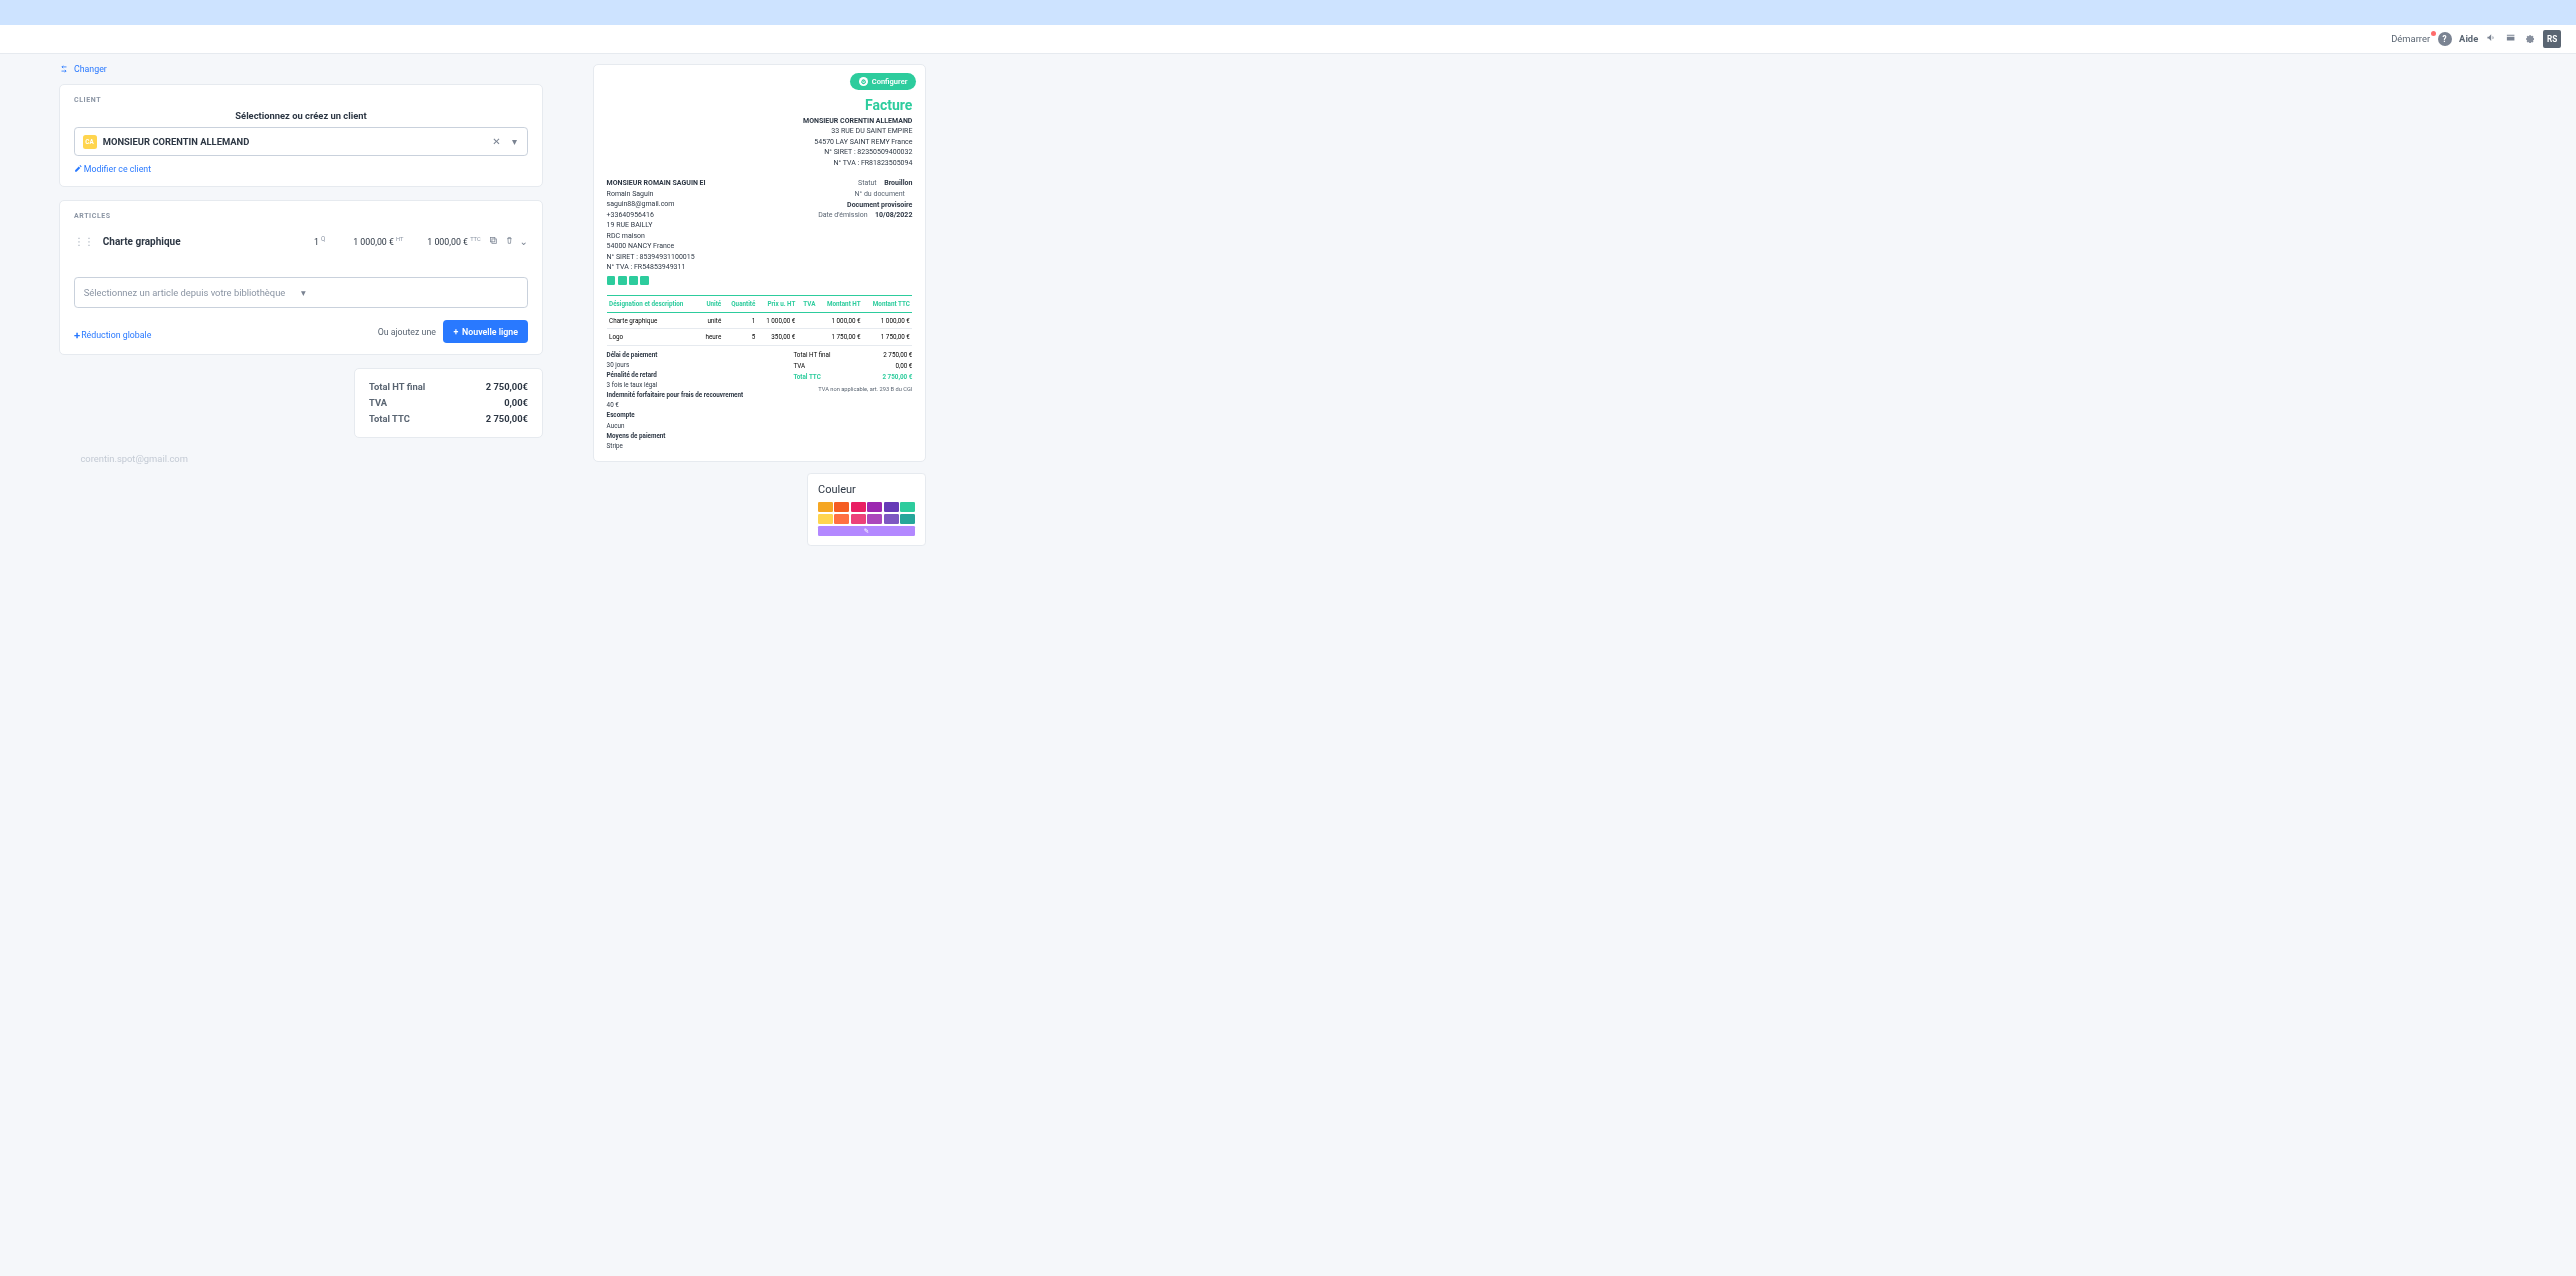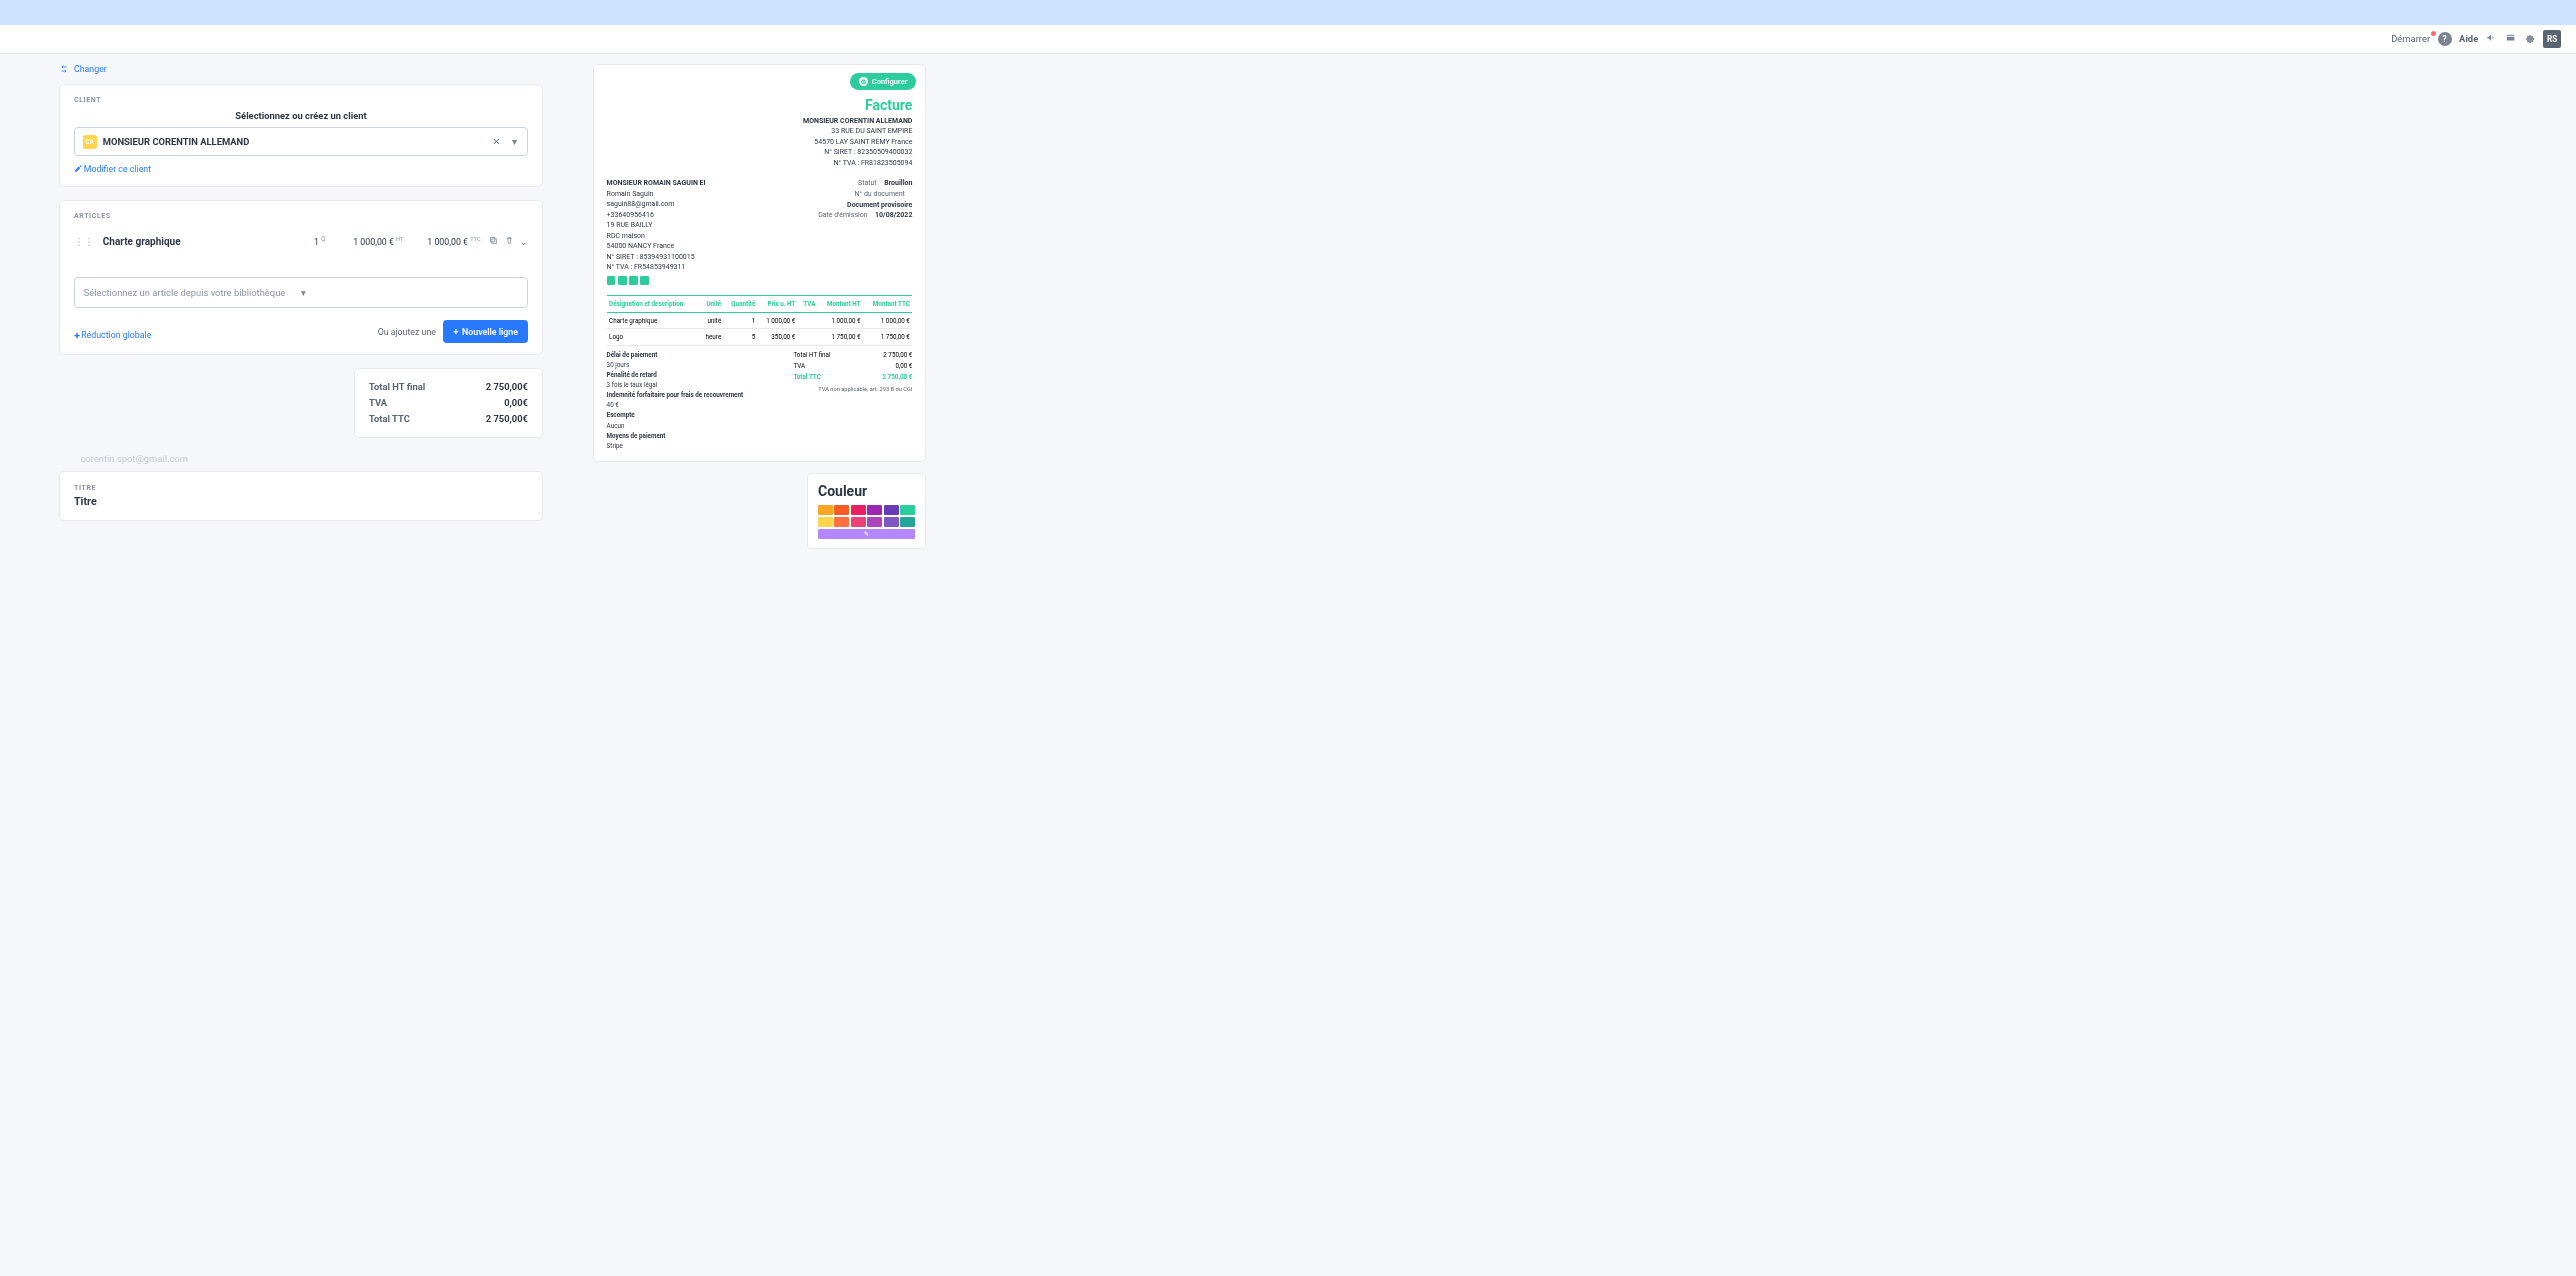--- a/index.html
+++ b/index.html
@@ -71,21 +71,21 @@
 .inv-table td:first-child { text-align: left; }
 .bottom-split { display: flex; justify-content: space-between; margin-top: 4px; font-size: 6.3px; }
 .terms { line-height: 1.6; color: #2d3744; }
 .terms .th { font-weight: 700; }
 .ptotals { text-align: right; min-width: 119px; }
 .ptotals .prow { display: flex; justify-content: space-between; padding: 1.3px 0; }
 .ptotals .pttc { color: #2dcc9d; font-weight: 700; }
 .vat-note { font-size: 5.7px; color: #5a6572; margin-top: 3.8px; }
 
 .color-panel { background: #fff; border: 0.6px solid #e6eaef; border-radius: 3.8px; padding: 8.8px 10px; margin-top: 11.3px; margin-left: auto; width: 119px; }
-.color-panel .cp-title { font-weight: 700; color: #2d3744; margin-bottom: 6.3px; font-size: 14px; }
+.color-panel .cp-title { font-weight: 400; color: #2d3744; margin-bottom: 6.3px; font-size: 11px; }
 .swatches { display: grid; grid-template-columns: repeat(6, 1fr); gap: 1.9px; }
 .sw { height: 10px; border-radius: 1.3px; cursor: pointer; }
 .sw.big { grid-column: 1 / span 6; height: 10px; display: flex; align-items: center; justify-content: center; color: #fff; font-size: 6.3px; }
 </style>
 </head>
 <body>
 
 <div class="top-band"></div>
 
 <div class="header">
@@ -180,24 +180,20 @@
           <span class="tv">0,00€</span>
         </div>
       <div class="trow">
           <span class="tl">Total TTC</span>
           <span class="tv">2 750,00€</span>
         </div>
     </div>
 
     <div class="email-tag">corentin.spot@gmail.com</div>
 
-    <div class="card titre-card">
-      <div class="card-label">TITRE</div>
-      <div class="titlebl">Titre</div>
-    </div>
   </div>
 
   <div class="right">
     <div class="preview">
       <div class="configure">
           <span class="gear">⚙</span>
           <span>Configurer</span>
         </div>
       <div class="facture-title">Facture</div>
       <div class="client-block">

